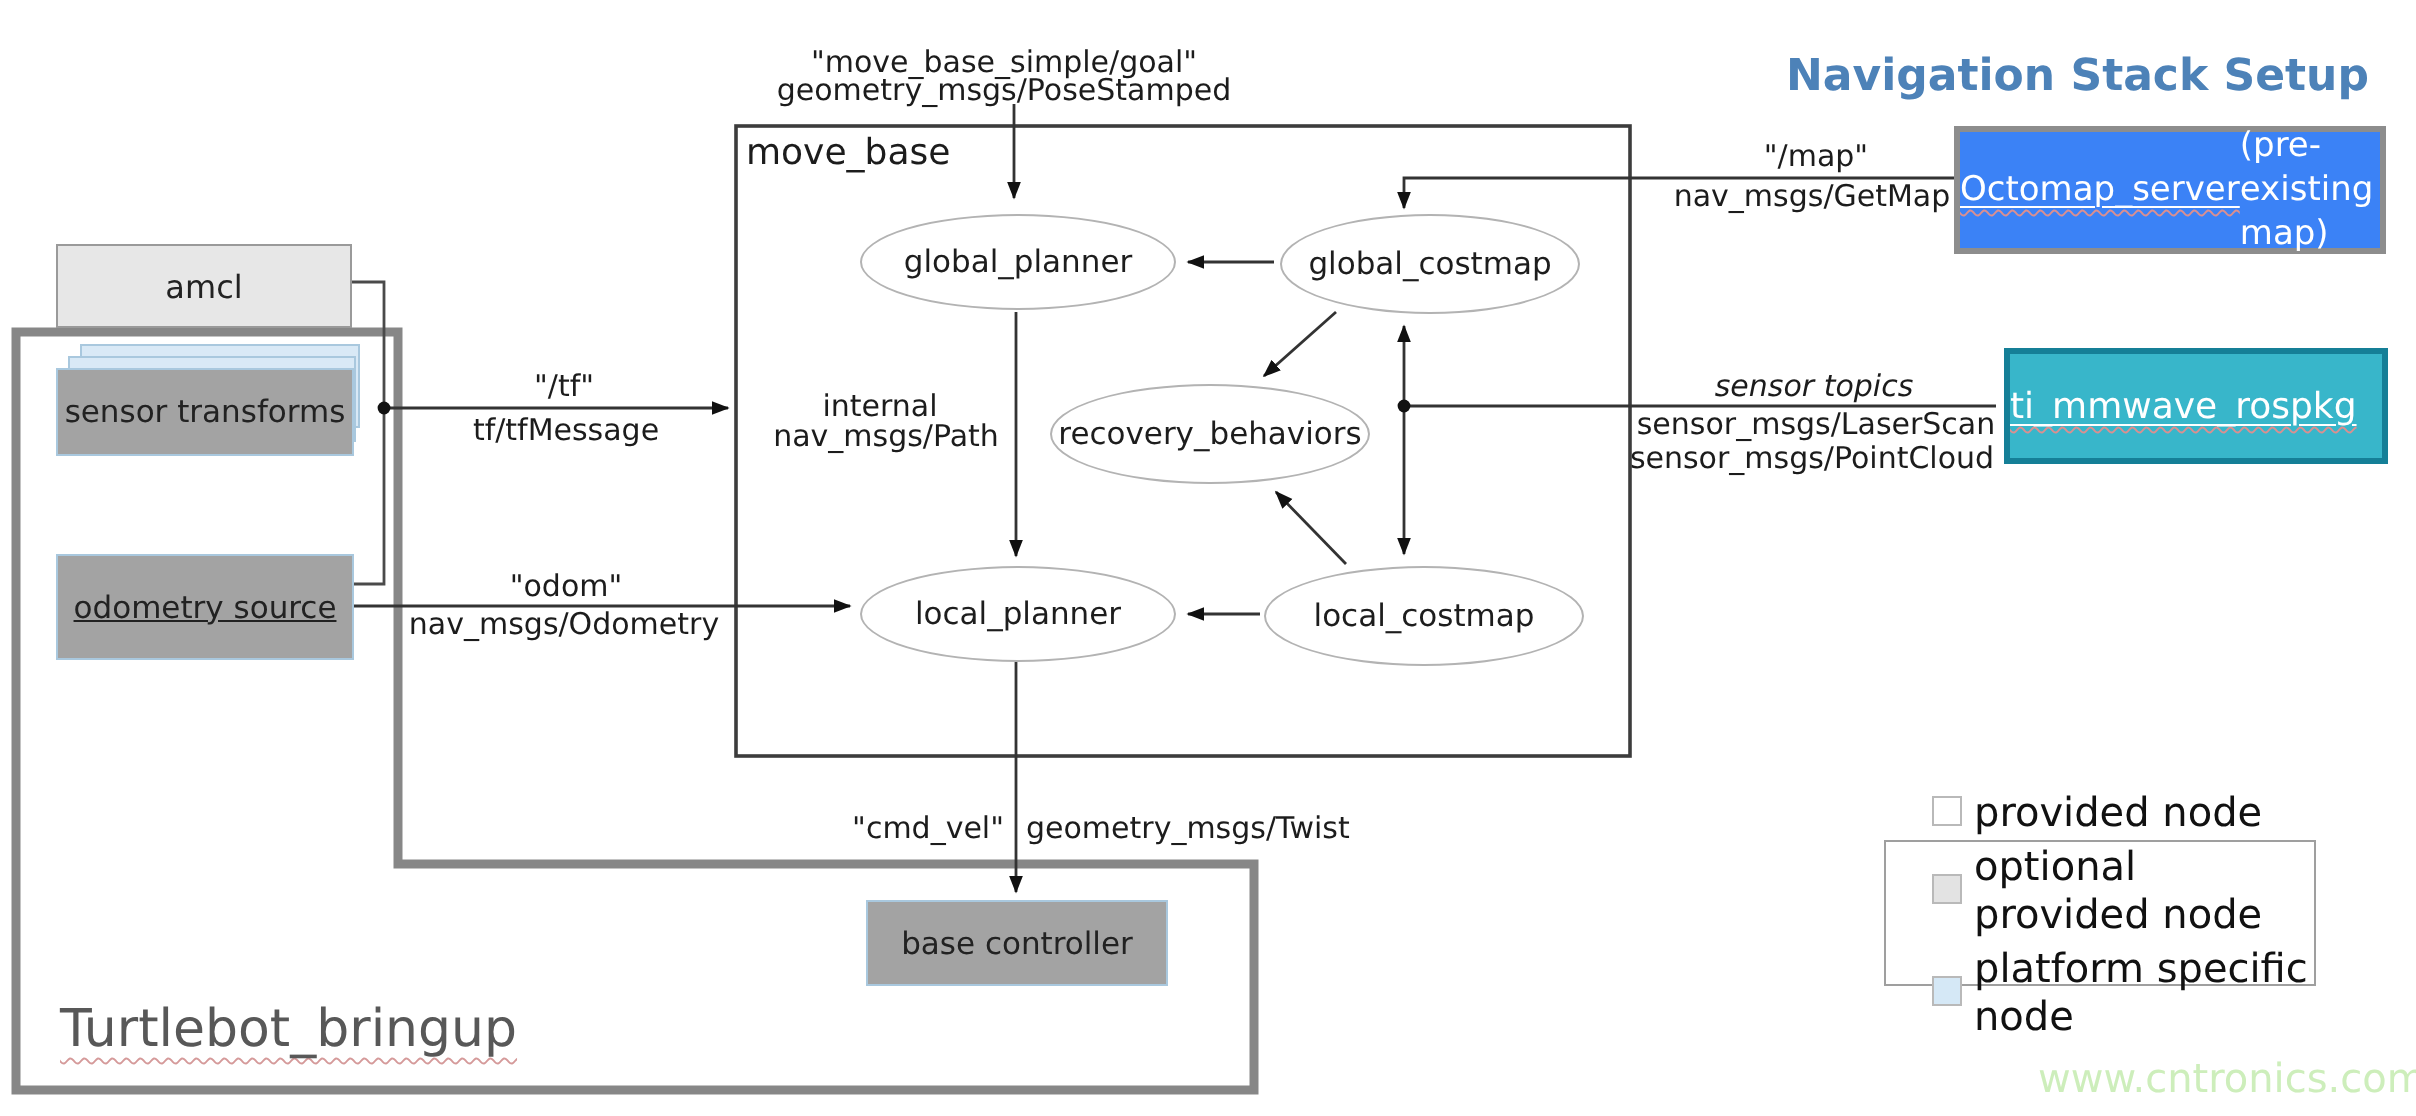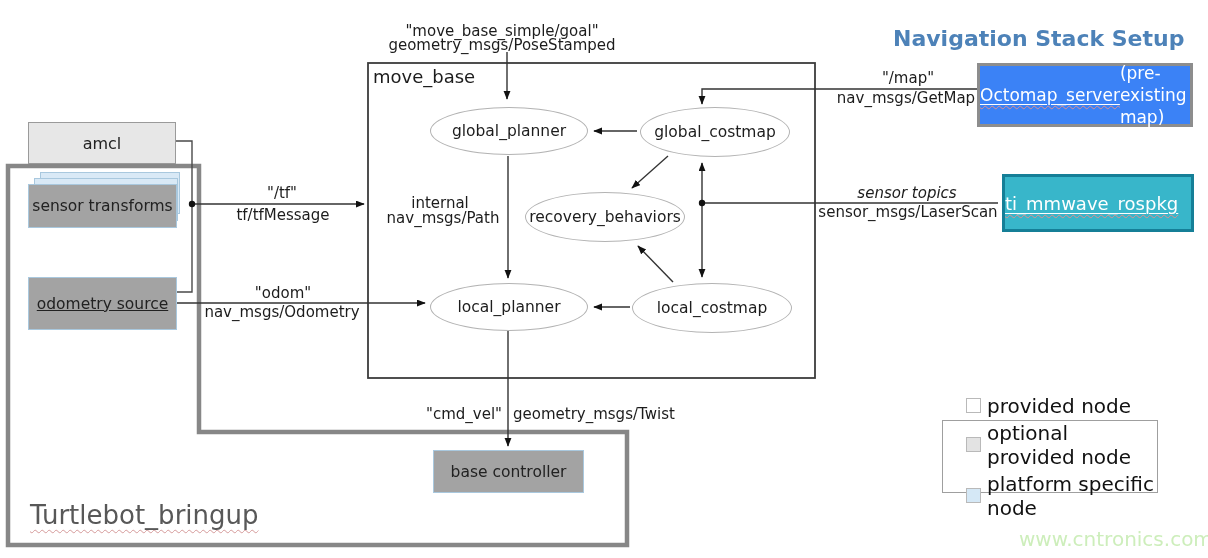--- a/index.html
+++ b/index.html
@@ -141,20 +141,21 @@
   <div class="edge-label" style="left:283px;top:208px;">tf/tfMessage</div>
 
   <div class="edge-label" style="left:283px;top:286px;">"odom"</div>
   <div class="edge-label" style="left:282px;top:305px;">nav_msgs/Odometry</div>
 
   <div class="edge-label" style="left:908px;top:71px;">"/map"</div>
   <div class="edge-label" style="left:906px;top:91px;">nav_msgs/GetMap</div>
 
   <div class="edge-label italic" style="left:907px;top:186px;">sensor topics</div>
   <div class="edge-label" style="left:908px;top:205px;">sensor_msgs/LaserScan</div>
+  <div class="edge-label" style="left:906px;top:222px;">sensor_msgs/PointCloud</div>
 
   <div class="edge-label" style="left:440px;top:196px;">internal</div>
   <div class="edge-label" style="left:443px;top:211px;">nav_msgs/Path</div>
 
   <div class="edge-label right-anchor" style="left:502px;top:407px;">"cmd_vel"</div>
   <div class="edge-label left-anchor" style="left:513px;top:407px;">geometry_msgs/Twist</div>
 
   <div id="legend-box">
     <div class="legend-row">
       <span class="swatch" style="background: rgb(255, 255, 255);"></span>

